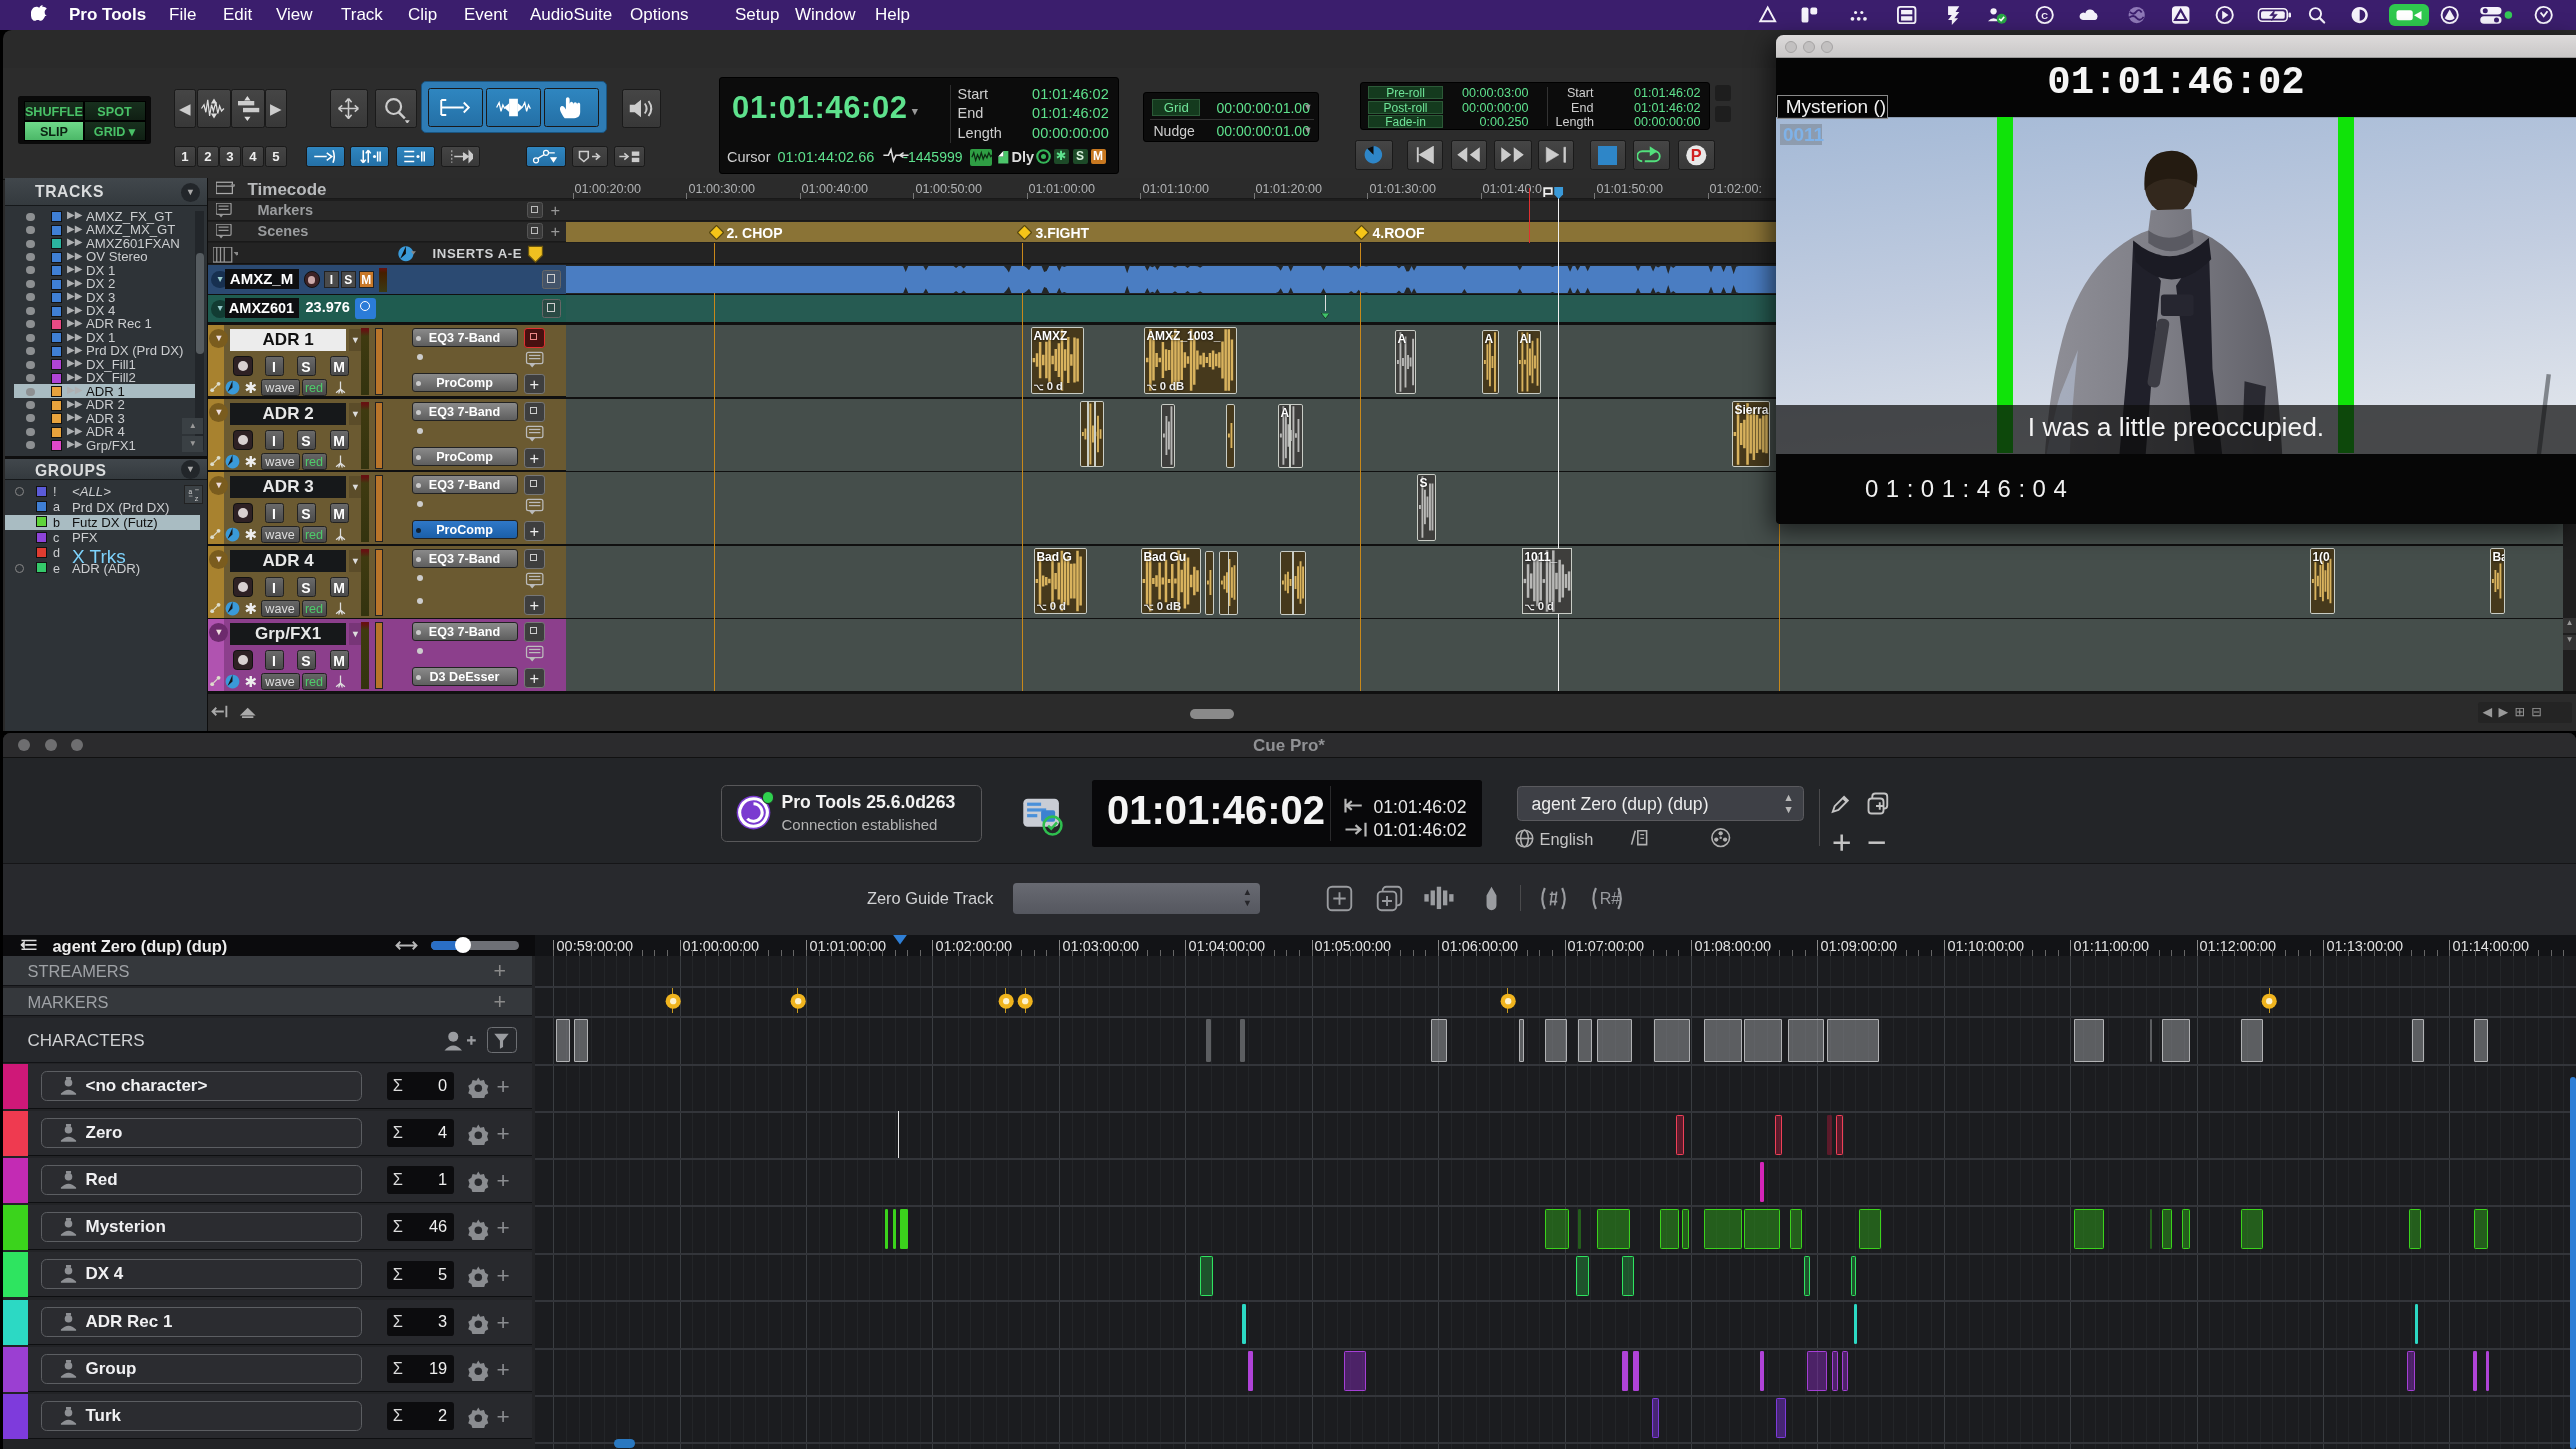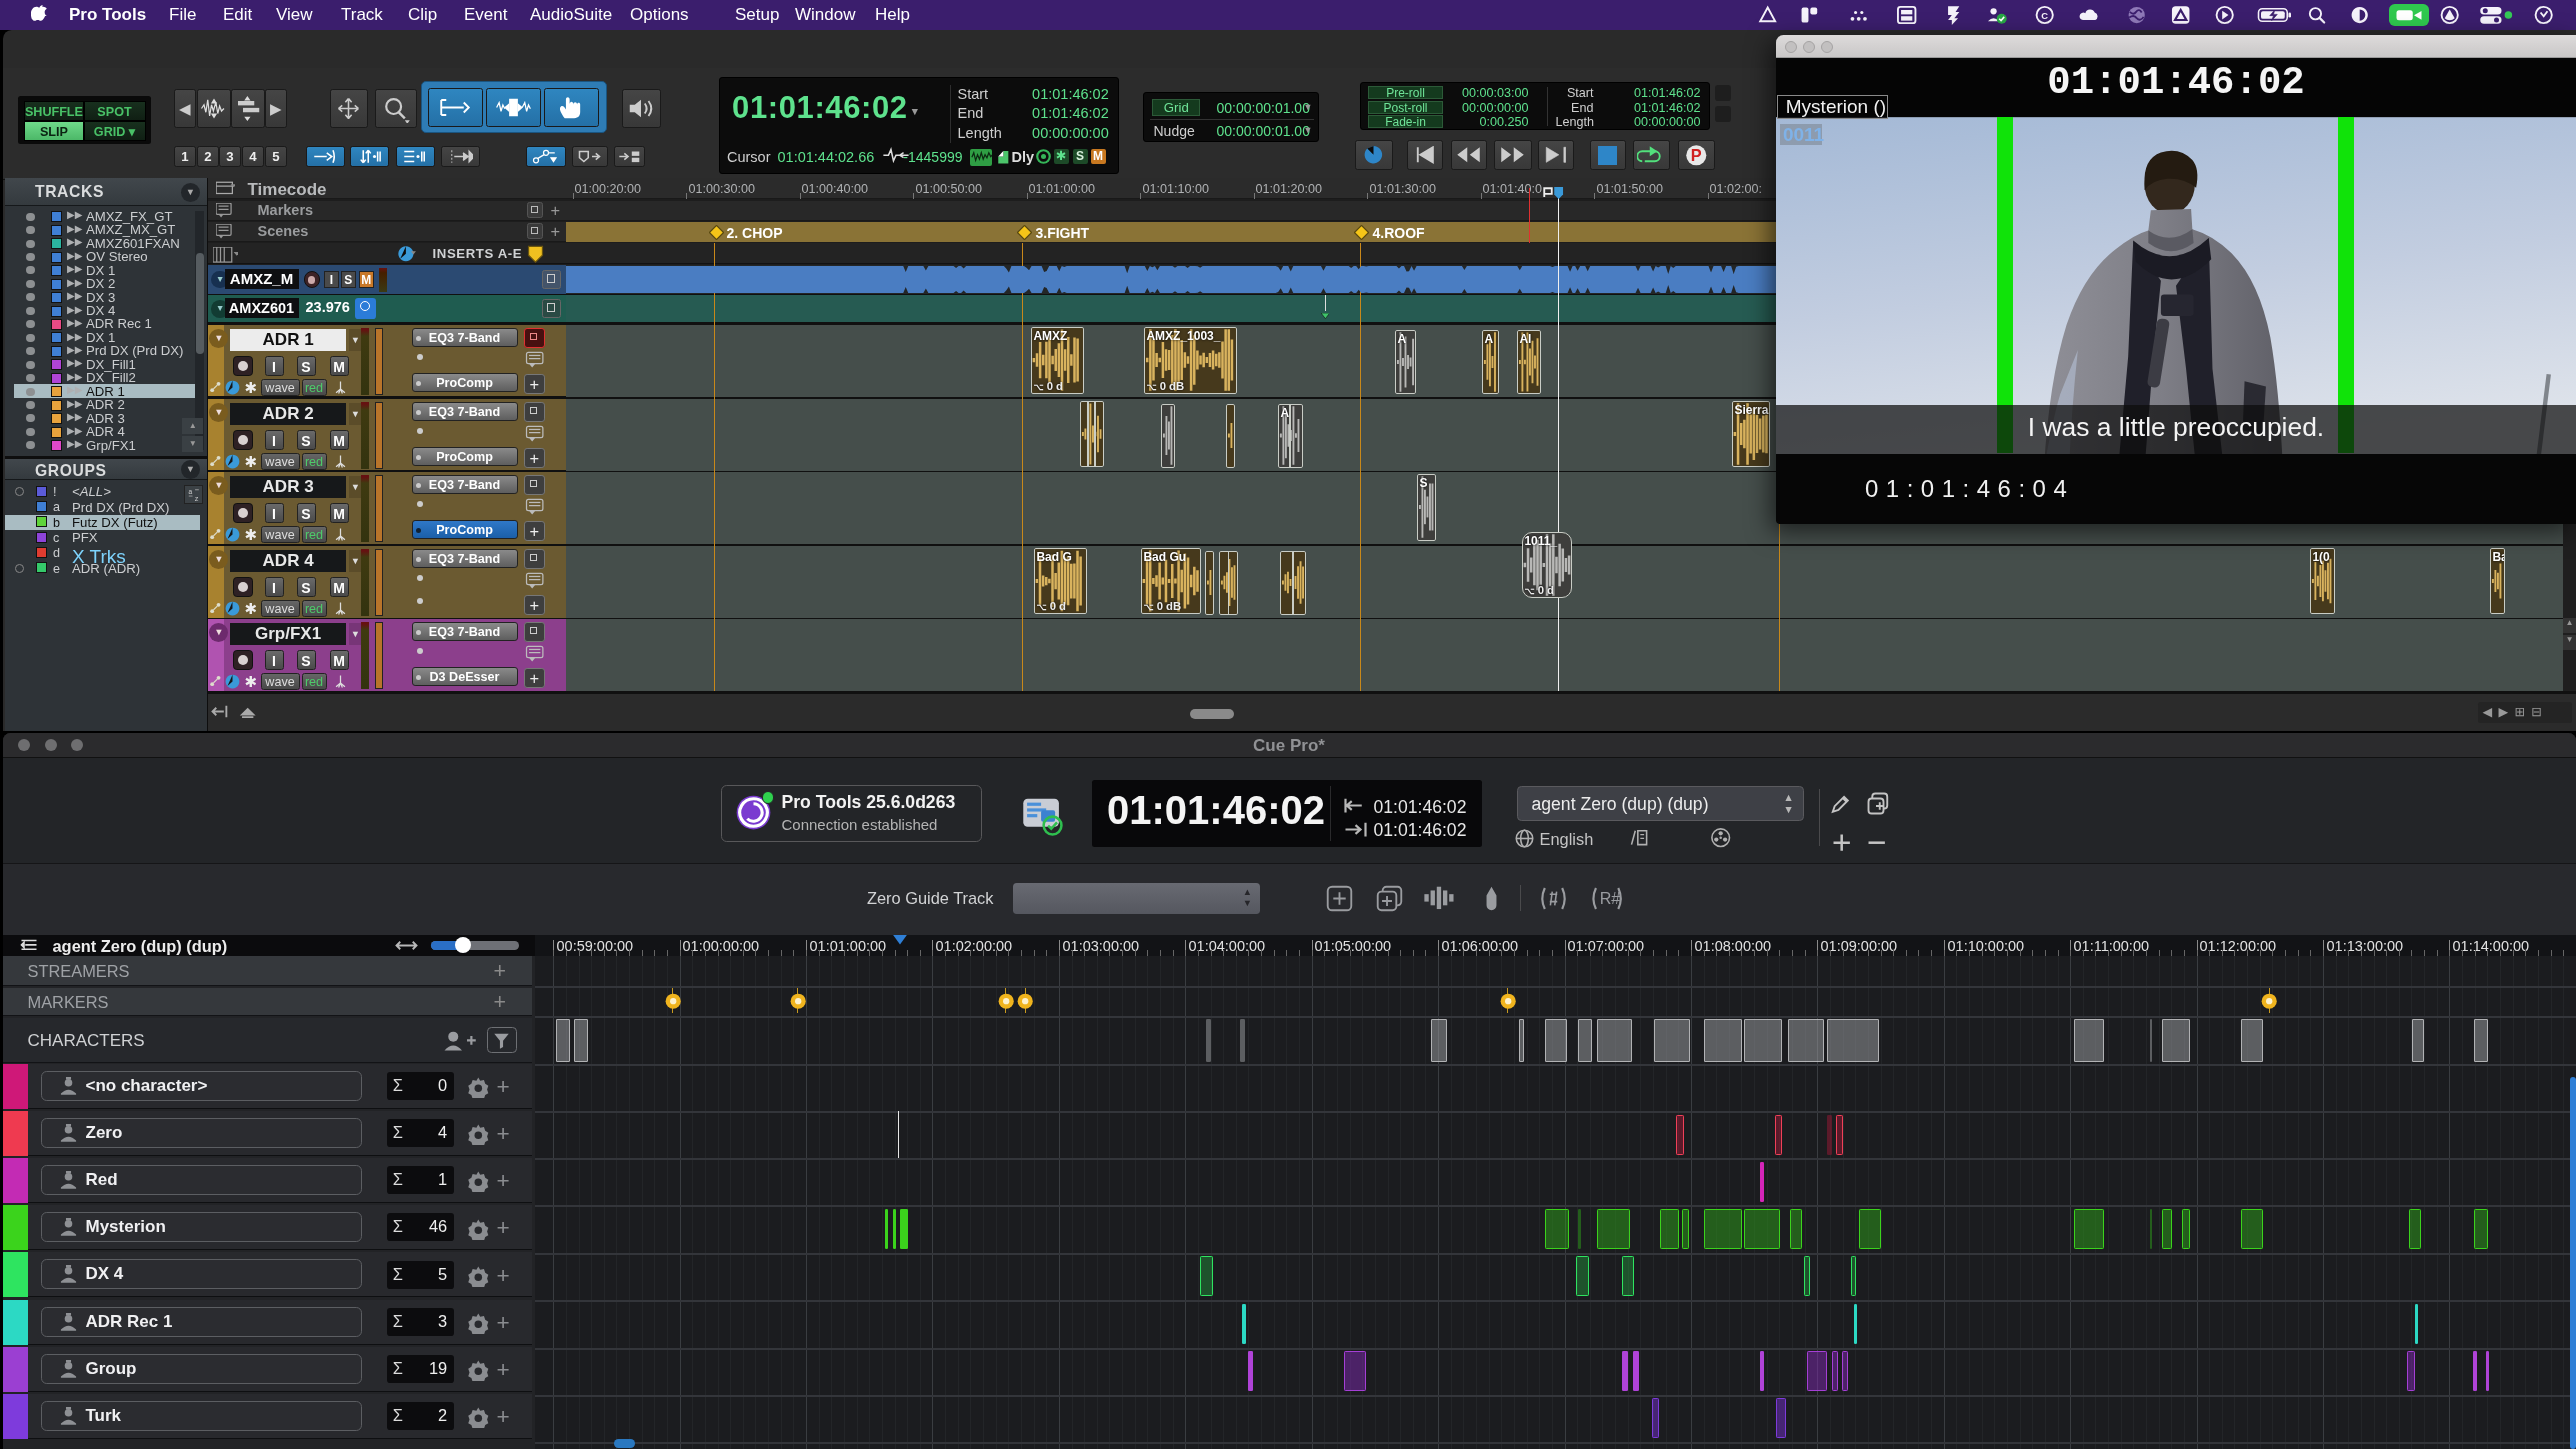--- a/index.html
+++ b/index.html
@@ -1145,21 +1145,21 @@
           <line x1="11" y1="31.5" x2="11" y2="65.5" stroke="#d9b35e" stroke-width="3"></line>
           <line x1="15" y1="42.8" x2="15" y2="54.2" stroke="#d9b35e" stroke-width="3"></line>
           <line x1="19" y1="2.0" x2="19" y2="95.0" stroke="#d9b35e" stroke-width="3"></line>
           <line x1="23" y1="38.0" x2="23" y2="59.0" stroke="#d9b35e" stroke-width="3"></line>
           <line x1="27" y1="22.7" x2="27" y2="74.3" stroke="#d9b35e" stroke-width="3"></line>
           <line x1="31" y1="14.7" x2="31" y2="82.3" stroke="#d9b35e" stroke-width="3"></line>
           <line x1="35" y1="23.2" x2="35" y2="73.8" stroke="#d9b35e" stroke-width="3"></line>
         </svg>
         <div style="position: absolute; left: 46%; top: 0px; width: 1.9px; height: 100%; background: rgb(201, 205, 198);"></div>
       </div>
-      <div style="position: absolute; left: 1314px; top: 354px; width: 50px; height: 66px; background: rgb(62, 62, 60); border: 1.3px solid rgb(201, 205, 198); border-radius: 10px; overflow: hidden;">
+      <div style="position: absolute; left: 1314px; top: 370px; width: 50px; height: 66px; background: rgb(62, 62, 60); border: 1.3px solid rgb(201, 205, 198); border-radius: 0; overflow: hidden;">
         <svg width="48" height="64" style="position:absolute;left:0;top:0" viewBox="0 0 76 101">
           <line x1="3" y1="47.1" x2="3" y2="53.9" stroke="#b8b8b6" stroke-width="4"></line>
           <line x1="8" y1="23.9" x2="8" y2="77.1" stroke="#b8b8b6" stroke-width="4"></line>
           <line x1="13" y1="38.5" x2="13" y2="62.5" stroke="#b8b8b6" stroke-width="4"></line>
           <line x1="18" y1="18.5" x2="18" y2="82.5" stroke="#b8b8b6" stroke-width="4"></line>
           <line x1="23" y1="10.5" x2="23" y2="90.5" stroke="#b8b8b6" stroke-width="4"></line>
           <line x1="28" y1="19.3" x2="28" y2="81.7" stroke="#b8b8b6" stroke-width="4"></line>
           <line x1="33" y1="47.5" x2="33" y2="53.5" stroke="#b8b8b6" stroke-width="4"></line>
           <line x1="38" y1="2.0" x2="38" y2="99.0" stroke="#b8b8b6" stroke-width="4"></line>
           <line x1="43" y1="16.3" x2="43" y2="84.7" stroke="#b8b8b6" stroke-width="4"></line>

